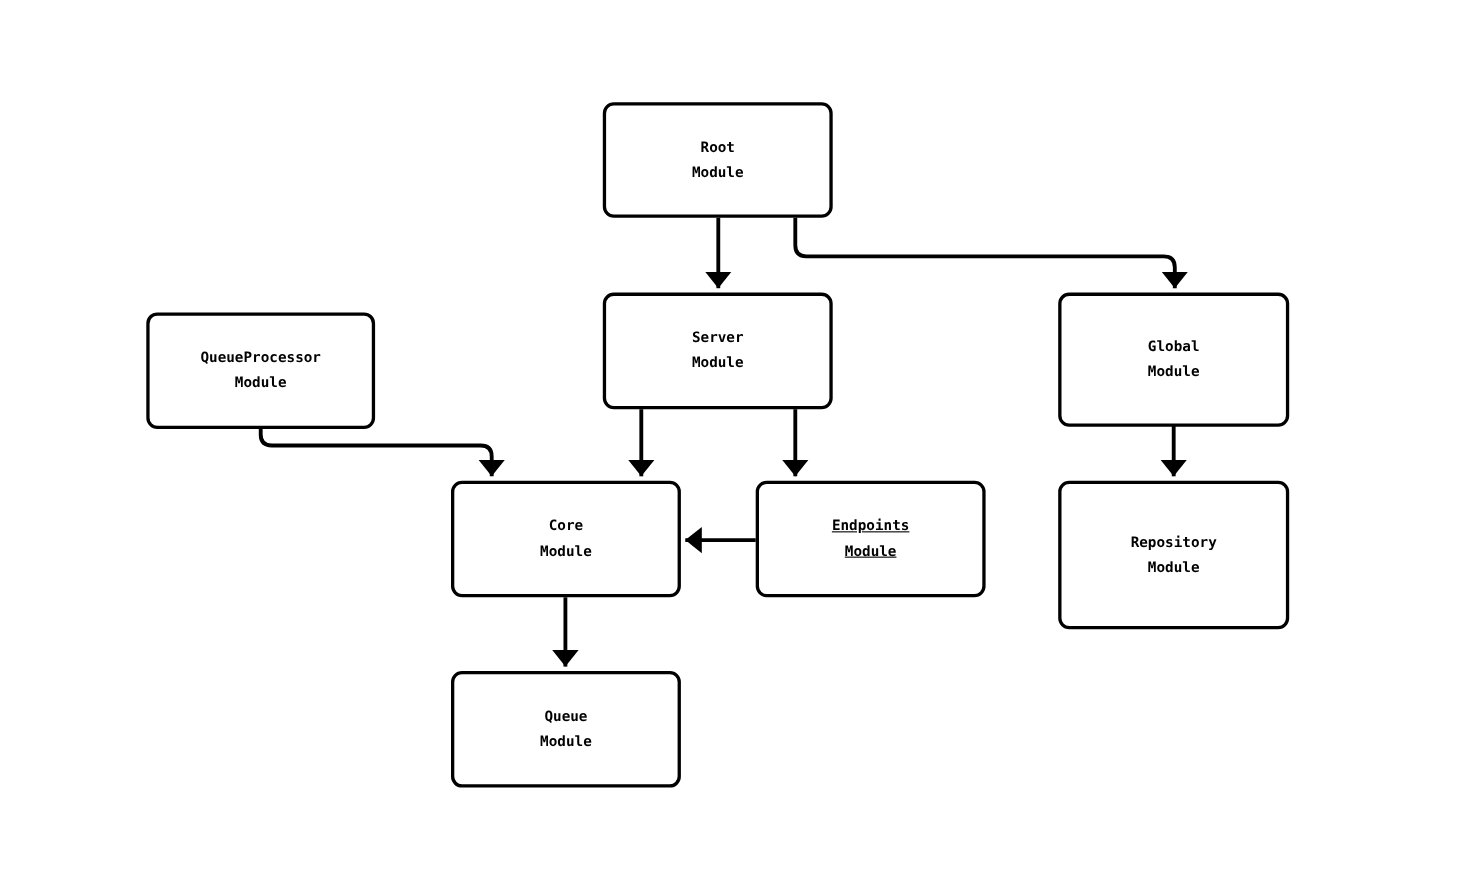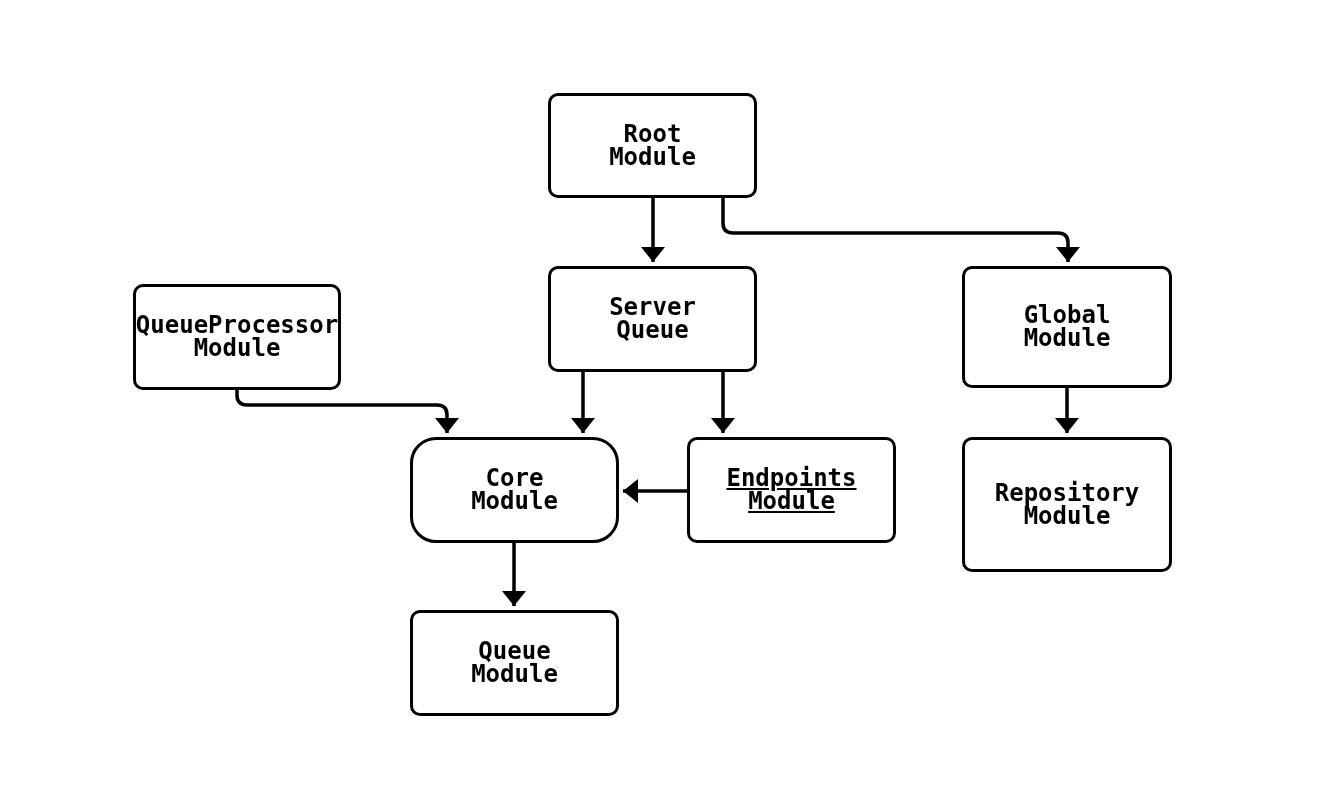--- a/index.html
+++ b/index.html
@@ -17,30 +17,30 @@
     box-sizing: border-box;
     border: 3px solid #000000;
     border-radius: 10px;
     background: #ffffff;
     color: #000000;
     display: flex;
     align-items: center;
     justify-content: center;
     text-align: center;
     font-weight: bold;
-    font-size: 24px;
+    font-size: 13px;
     line-height: 23px;
     white-space: pre-line;
   }
   
   .n-root        { left: 548px;  top: 93px;  width: 209px; height: 105px; }
   .n-queueproc   { left: 133px;  top: 266px; width: 208px; height: 106px; margin-top: 18px; }
   .n-server      { left: 548px;  top: 266px; width: 209px; height: 106px; }
   .n-global      { left: 962px;  top: 266px; width: 210px; height: 122px; }
-  .n-core        { left: 410px;  top: 437px; width: 209px; height: 106px; border-radius: 26px; }
+  .n-core        { left: 410px;  top: 437px; width: 209px; height: 106px; }
   .n-endpoints   { left: 687px;  top: 437px; width: 209px; height: 106px; text-decoration: underline; }
   .n-repository  { left: 962px;  top: 437px; width: 210px; height: 135px; }
   .n-queue       { left: 410px;  top: 610px; width: 209px; height: 106px; }
   .edge {
     fill: none;
     stroke: #000000;
     stroke-width: 3.5;
   }
 </style>
 </head>
@@ -65,21 +65,21 @@
     <path class="edge" d="M1067 372 V433" marker-end="url(#arrow)"></path>
   </svg>
 
   <div class="node n-root">Root
 Module</div>
 
   <div class="node n-queueproc">QueueProcessor
 Module</div>
 
   <div class="node n-server">Server
-Queue</div>
+Module</div>
 
   <div class="node n-global">Global
 Module</div>
 
   <div class="node n-core">Core
 Module</div>
 
   <div class="node n-endpoints">Endpoints
 Module</div>
 

